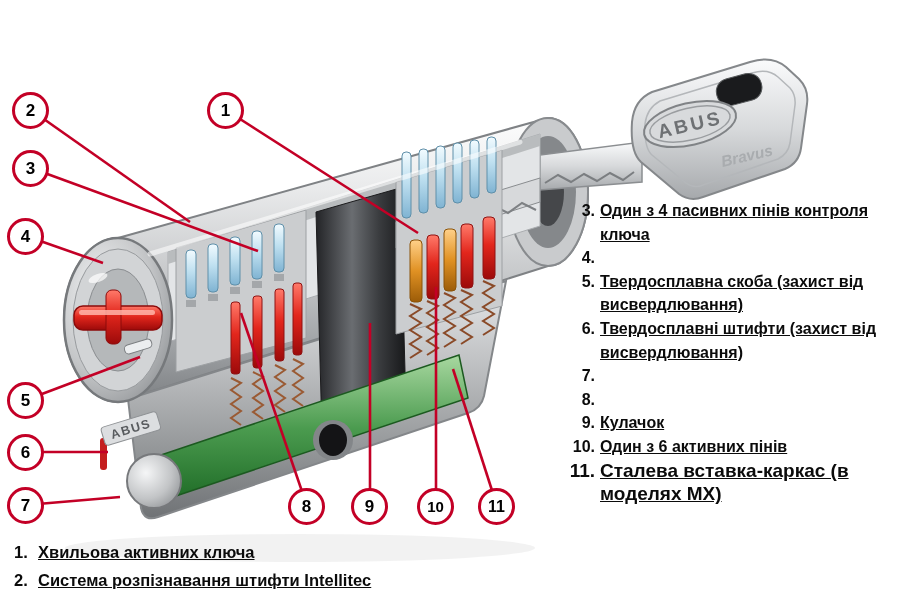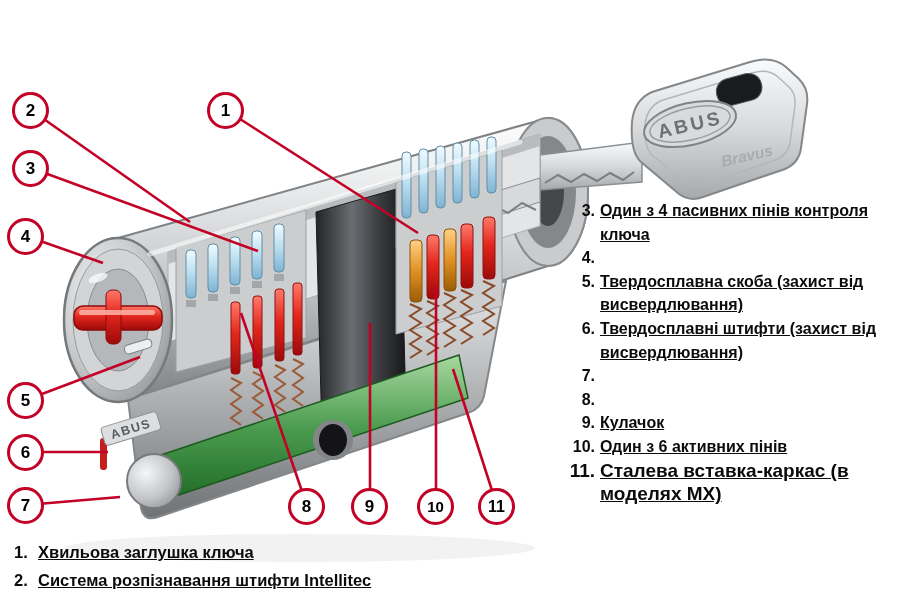--- a/index.html
+++ b/index.html
@@ -297,19 +297,19 @@
   </div>
   <div class="legend-item small">
     <span class="num">11.</span>
     <span class="txt">Сталева вставка-каркас (в моделях MX)</span>
   </div>
 </div>
 
 <div class="legend-bottom">
   <div class="legend-item">
     <span class="num">1.</span>
-    <span class="txt">Хвильова заглушка ключа</span>
+    <span class="txt">Хвильова активних ключа</span>
   </div>
   <div class="legend-item">
     <span class="num">2.</span>
     <span class="txt">Система розпізнавання штифти Intellitec</span>
   </div>
 </div>
 
 </body></html>

